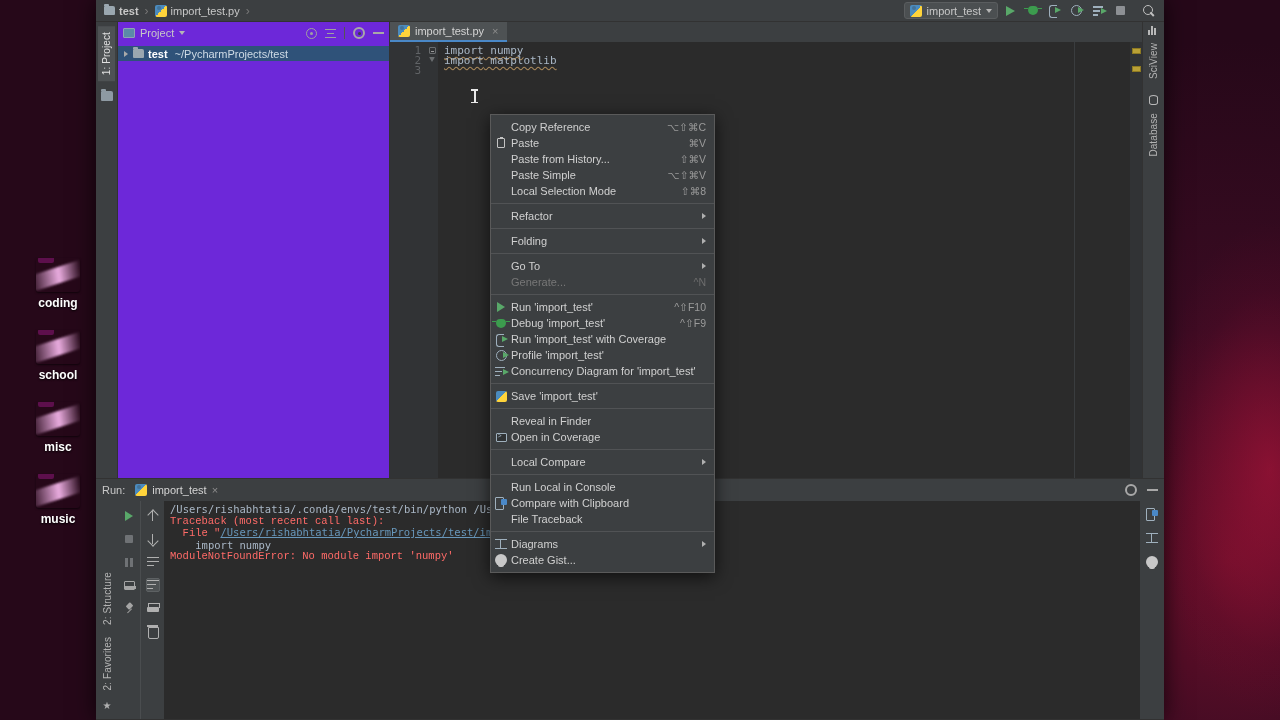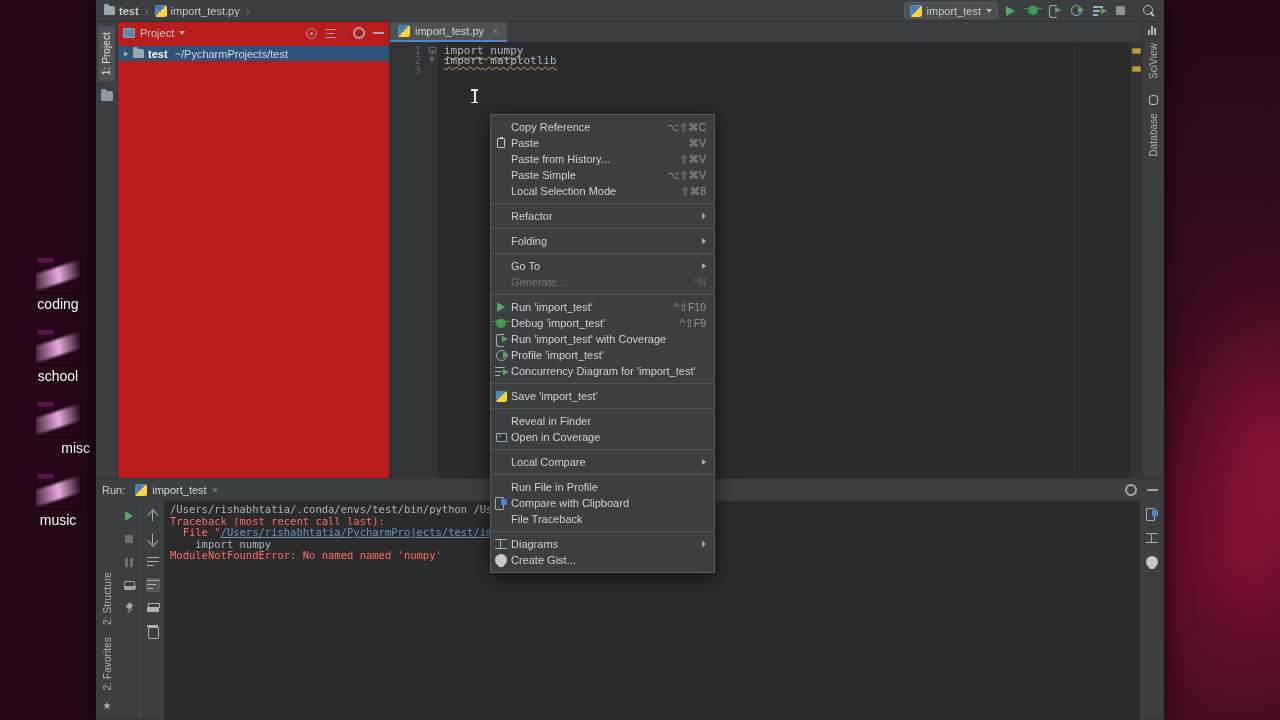--- a/index.html
+++ b/index.html
@@ -38,21 +38,21 @@
   .desk-thumb:before {
     content:""; position:absolute; left:-6px; top:8px; width:64px; height:16px;
     background: linear-gradient(100deg, transparent 0%, rgba(255,190,245,.9) 45%, transparent 80%);
     transform: rotate(-18deg); filter: blur(1.2px);
   }
   .desk-thumb:after {
     content:""; position:absolute; left:2px; top:0; width:16px; height:5px;
     background:#5d0f4c; border-radius:0 0 2px 2px;
   }
   .desk-label {
-    margin-top:4px; font-size:14px; color:#ffffff; font-weight:normal;
+    margin-top:4px; font-size:12px; color:#ffffff; font-weight:bold;
     text-shadow: 0 1px 2px rgba(0,0,0,.9);
   }
 
   
   #ide {
     position:absolute; left:96px; top:0; width:1068px; height:720px;
     background:#3c3f41; color:#bbbbbb; overflow:hidden;
     box-shadow: 0 0 22px rgba(0,0,0,.7);
   }
 
@@ -120,21 +120,21 @@
   }
   .vtab {
     writing-mode: vertical-rl; transform: rotate(180deg);
     font-size:10px; color:#b4b4b4; padding:6px 3px; letter-spacing:.1px; white-space:nowrap;
   }
   .vtab.active { background:#4e5254; color:#e0e0e0; }
   .rail-ico-folder { width:12px;height:10px;background:#8e9aa3;border-radius:1px 2px 1px 1px;position:relative;margin-top:10px;}
   .rail-ico-folder:before{content:"";position:absolute;top:-2px;left:0;width:5px;height:2px;background:#8e9aa3;border-radius:1px 1px 0 0;}
 
   
-  #project { width:272px; background:#b91c1c; border-right:1px solid #323232; display:flex; flex-direction:column; }
+  #project { width:272px; background:#6d28d9; border-right:1px solid #323232; display:flex; flex-direction:column; }
   #project-head { height:22px; display:flex; align-items:center; padding:0 5px; gap:5px; }
   .proj-ico { width:12px;height:10px;border:1.5px solid #8fa3b5;background:#5b8aa8;border-radius:1px; }
   .proj-title { font-size:11px; color:#c8c8c8; }
   .proj-actions { margin-left:auto; display:flex; align-items:center; gap:8px; }
   .ico-target { width:11px;height:11px;border:1.3px solid #a0a0a0;border-radius:50%;position:relative; }
   .ico-target:before{content:"";position:absolute;left:50%;top:50%;width:3px;height:3px;margin:-1.5px 0 0 -1.5px;background:#a0a0a0;border-radius:50%;}
   .ico-collapse { width:11px;height:11px;position:relative; }
   .ico-collapse i{position:absolute;left:0;width:11px;height:1.4px;background:#a0a0a0;display:block;}
   .ico-collapse i:nth-child(1){top:1px;}
   .ico-collapse i:nth-child(2){top:5px;width:7px;left:2px;}
@@ -239,21 +239,21 @@
   .ic-trash { width:11px;height:12px;position:relative; }
   .ic-trash:before{content:"";position:absolute;left:1px;top:2px;width:9px;height:10px;border:1.3px solid #b0b0b0;border-radius:0 0 2px 2px;}
   .ic-trash:after{content:"";position:absolute;left:0;top:0;width:11px;height:1.6px;background:#b0b0b0;}
 
   #console {
     flex:1; background:#2b2b2b; font-family:"DejaVu Sans Mono", monospace; font-size:10.5px;
     padding:3px 0 0 6px; line-height:11.6px; overflow:hidden; position:relative;
   }
   .oline { white-space:pre; }
   .c-white { color:#a9b7c6; }
-  .c-red { color:#ff6b68; }
+  .c-red { color:#ff6b68;font-family:Liberation Mono, monospace; }
   .c-link { color:#6897bb; text-decoration:underline; }
   .console-rr { width:24px; background:#3c3f41; display:flex;flex-direction:column;align-items:center;gap:10px;padding-top:6px; }
   .ic-cmp { width:12px;height:12px;position:relative; }
   .ic-cmp:before{content:"";position:absolute;left:0;top:0;width:7px;height:11px;border:1.3px solid #9fb0bd;border-radius:1px;}
   .ic-cmp:after{content:"";position:absolute;right:0;top:2px;width:6px;height:6px;background:#4a88c7;border-radius:1px;}
   .ic-diag { width:12px;height:10px;position:relative; }
   .ic-diag:before{content:"";position:absolute;left:0;top:0;width:12px;height:1.4px;background:#9fb0bd;}
   .ic-diag:after{content:"";position:absolute;left:0;bottom:0;width:12px;height:1.4px;background:#9fb0bd;}
   .ic-diag i{position:absolute;left:5px;top:1px;width:1.4px;height:8px;background:#9fb0bd;}
   .ic-gh { width:12px;height:12px;border-radius:50%;background:#c8c8c8;position:relative; }
@@ -291,21 +291,21 @@
   <div id="desktop-right-glow"></div>
 
   <div class="desk-icon" style="left:26px; top:258px;">
     <div class="desk-thumb"></div>
     <div class="desk-label">coding</div>
   </div>
   <div class="desk-icon" style="left:26px; top:330px;">
     <div class="desk-thumb"></div>
     <div class="desk-label">school</div>
   </div>
-  <div class="desk-icon" style="left:26px; top:402px;text-align:right;">
+  <div class="desk-icon" style="left:26px; top:402px;">
     <div class="desk-thumb"></div>
     <div class="desk-label">misc</div>
   </div>
   <div class="desk-icon" style="left:26px; top:474px;">
     <div class="desk-thumb"></div>
     <div class="desk-label">music</div>
   </div>
 </div>
 
 <div id="ide">
@@ -501,21 +501,21 @@
         <div class="ci">
             <span class="ic-trash"></span>
           </div>
       </div>
 
       <div id="console">
         <div class="oline c-white">/Users/rishabhtatia/.conda/envs/test/bin/python /Users/rishabht</div>
         <div class="oline c-red">Traceback (most recent call last):</div>
         <div class="oline"><span class="c-red">  File "</span><span class="c-link">/Users/rishabhtatia/PycharmProjects/test/import_test.py</span><span class="c-red">"</span></div>
         <div class="oline c-white">    import numpy</div>
-        <div class="oline c-red">ModuleNotFoundError: No named named 'numpy'</div>
+        <div class="oline c-red">ModuleNotFoundError: No module import 'numpy'</div>
         <div class="oline c-white">&nbsp;</div>
       </div>
 
       <div class="console-rr">
         <div class="ci">
             <span class="ic-cmp"></span>
           </div>
         <div class="ci">
             <span class="ic-diag">
               <i></i>
@@ -639,21 +639,21 @@
     </div>
     <div class="msep"></div>
     <div class="mi">
       <span class="mi-ico"></span>
       <span class="mi-label">Local Compare</span>
       <span class="mi-arrow"></span>
     </div>
     <div class="msep"></div>
     <div class="mi">
       <span class="mi-ico"></span>
-      <span class="mi-label">Run File in Profile</span>
+      <span class="mi-label">Run Local in Console</span>
     </div>
     <div class="mi">
       <span class="mi-ico">
         <span class="ic-cmp"></span>
       </span>
       <span class="mi-label">Compare with Clipboard</span>
     </div>
     <div class="mi">
       <span class="mi-ico"></span>
       <span class="mi-label">File Traceback</span>

